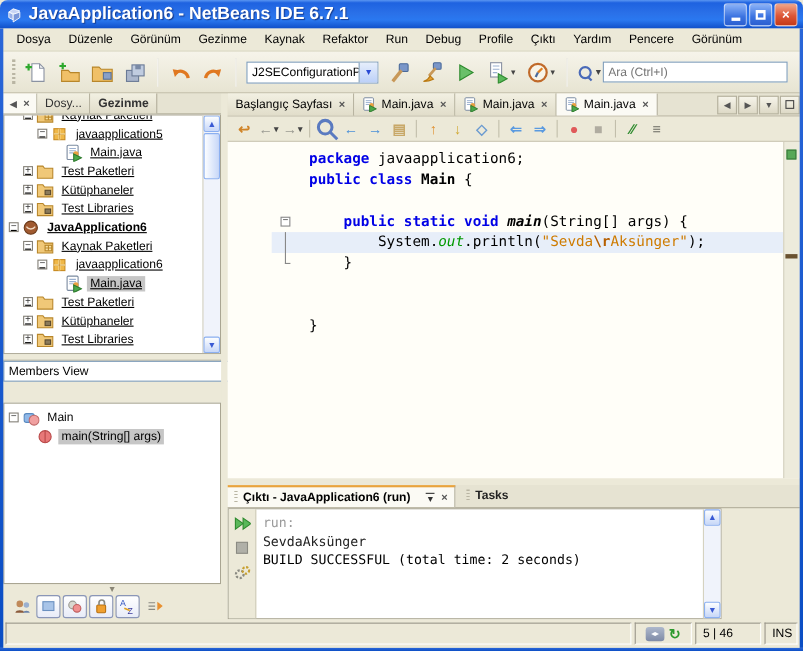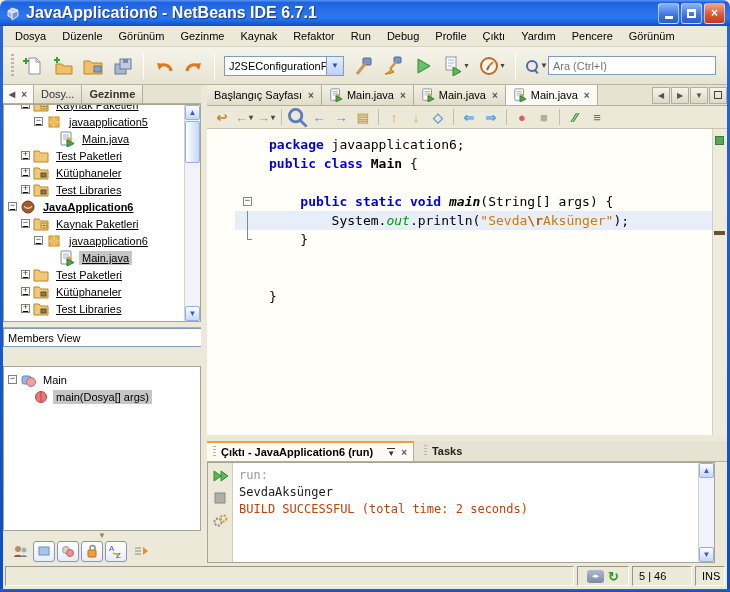--- a/index.html
+++ b/index.html
@@ -81,21 +81,21 @@
   .ed-tab svg{width:14px;height:14px;margin-right:4px;}
   .ed-tab-ctrls{margin-left:auto;display:flex;align-items:center;}
   .ed-ctrl{width:18px;height:17px;border:1px solid #b3af9c;background:linear-gradient(180deg,#f6f4ea,#ddd9c6);display:flex;align-items:center;justify-content:center;color:#555;font-size:8px;margin-left:1px;}
   .ed-ctrl .maxsq{width:8px;height:8px;border:1px solid #444;}
 
   .ed-toolbar{position:absolute;left:207px;top:106px;width:520px;height:23px;background:#ece9d8;border-bottom:1px solid #c8c4b0;display:flex;align-items:center;padding:0 4px;}
   .edtb-btn{width:22px;height:20px;display:flex;align-items:center;justify-content:center;font-size:13px;font-weight:bold;}
   .edtb-sep{width:1px;height:16px;background:#c2beab;margin:0 4px;}
 
   .code-area{position:absolute;left:207px;top:129px;width:520px;height:306px;background:#fffef8;overflow:hidden;font-family:"DejaVu Sans Mono","Liberation Mono",monospace;font-size:13px;}
-  .code-lines{position:absolute;left:0;top:6px;right:15px;padding-left:28px;}
+  .code-lines{position:absolute;left:12px;top:6px;right:15px;padding-left:28px;}
   .code-line{position:relative;height:19px;line-height:19px;padding-left:34px;white-space:pre;}
   .code-line.hl{background:#e7eef9;}
   .tok-kw{color:#0000e6;font-weight:bold;}
   .tok-cls{color:#000;font-weight:bold;}
   .tok-mth{color:#000;font-weight:bold;font-style:italic;}
   .tok-fld{color:#009900;font-style:italic;}
   .tok-str{color:#ce7b00;}
   .tok-esc{color:#b65f00;font-weight:bold;}
   .tok-pl{color:#000;}
   .g-fold{position:absolute;left:8px;top:5px;width:9px;height:9px;border:1px solid #888;background:#fff;font-size:9px;line-height:7px;text-align:center;font-family:"Liberation Mono",monospace;color:#333;}
@@ -107,28 +107,28 @@
 
   .hsplit2{position:absolute;left:207px;top:435px;width:520px;height:6px;background:#ece9d8;}
 
   
   .out-tabs{position:absolute;left:207px;top:441px;width:520px;height:21px;background:#e6e3d2;border-bottom:1px solid #b3af9c;display:flex;font-size:11px;}
   .out-tab-active{display:inline-flex;align-items:center;padding:0 6px;background:#fbfaf4;border-top:2px solid #e8a33d;border-right:1px solid #b3af9c;font-weight:bold;}
   .out-tab-active .grip{width:3px;height:12px;margin-right:5px;background:repeating-linear-gradient(180deg,#b9b5a3 0 1px,transparent 1px 3px);}
   .out-min{display:inline-block;margin-left:14px;color:#333;font-size:8px;border-top:1px solid #333;line-height:7px;padding-top:1px;}
   .out-tasks{display:inline-flex;align-items:center;padding:0 10px;font-weight:bold;color:#222;}
   .out-tasks .grip{width:3px;height:12px;margin-right:5px;background:repeating-linear-gradient(180deg,#b9b5a3 0 1px,transparent 1px 3px);}
-  .out-body{position:absolute;left:207px;top:462px;width:508px;height:101px;background:#fff;border:1px solid #a9a592;}
+  .out-body{position:absolute;left:207px;top:462px;width:449px;height:101px;background:#fff;border:1px solid #a9a592;}
   .out-actions{position:absolute;left:0;top:0;bottom:0;width:25px;background:#ece9d8;border-right:1px solid #cfccba;display:flex;flex-direction:column;align-items:center;padding-top:3px;}
   .out-act-btn{width:20px;height:20px;display:flex;align-items:center;justify-content:center;margin-bottom:2px;}
   .out-act-btn svg{width:16px;height:16px;}
   .out-text{position:absolute;left:25px;top:2px;right:16px;bottom:0;font-family:"DejaVu Sans Mono","Liberation Mono",monospace;font-size:12px;line-height:17px;padding:2px 6px;overflow:hidden;}
   .ol-muted{color:#9a9a9a;}
   .ol-plain{color:#222;}
-  .ol-success{color:#c2410c;}
+  .ol-success{color:#000000;}
 
   
   .xp-sb-v{position:absolute;width:16px;background:#f0f3fb;border-left:1px solid #d5d2c0;}
   .sb-btn{position:absolute;left:0;width:15px;height:15px;background:linear-gradient(180deg,#fdfeff,#c7d7f8);border:1px solid #8cb0f0;border-radius:2px;color:#3a5ad4;font-size:8px;display:flex;align-items:center;justify-content:center;}
   .sb-thumb{position:absolute;left:0;width:15px;background:linear-gradient(90deg,#fdfeff,#c7d7f8);border:1px solid #8cb0f0;border-radius:2px;}
 
   
   .statusbar{position:absolute;left:3px;top:563px;width:724px;height:26px;background:#ece9d8;display:flex;align-items:center;padding:2px 2px;}
   .st-cell{height:20px;border:1px solid;border-color:#9a968a #fff #fff #9a968a;display:flex;align-items:center;padding:0 6px;}
   .st-main{flex:1;margin-right:3px;}
@@ -524,21 +524,21 @@
         <svg class="ticon">
           <use href="#i-class"></use>
         </svg>
         <span class="tlabel">Main</span>
       </div>
       <div class="tree-row" style="padding-left: 17px;">
         <span style="width: 12px; flex: 0 0 auto;"></span>
         <svg class="ticon">
           <use href="#i-method"></use>
         </svg>
-        <span class="tlabel sel">main(Dosya[] args)</span>
+        <span class="tlabel sel">main(String[] args)</span>
       </div>
     </div>
   <div class="nav-grip-row">
       <span>▼</span>
     </div>
   <div class="nav-filters" id="nav-filters">
       <span class="filt-btn">
         <svg>
           <use href="#i-people"></use>
         </svg>

